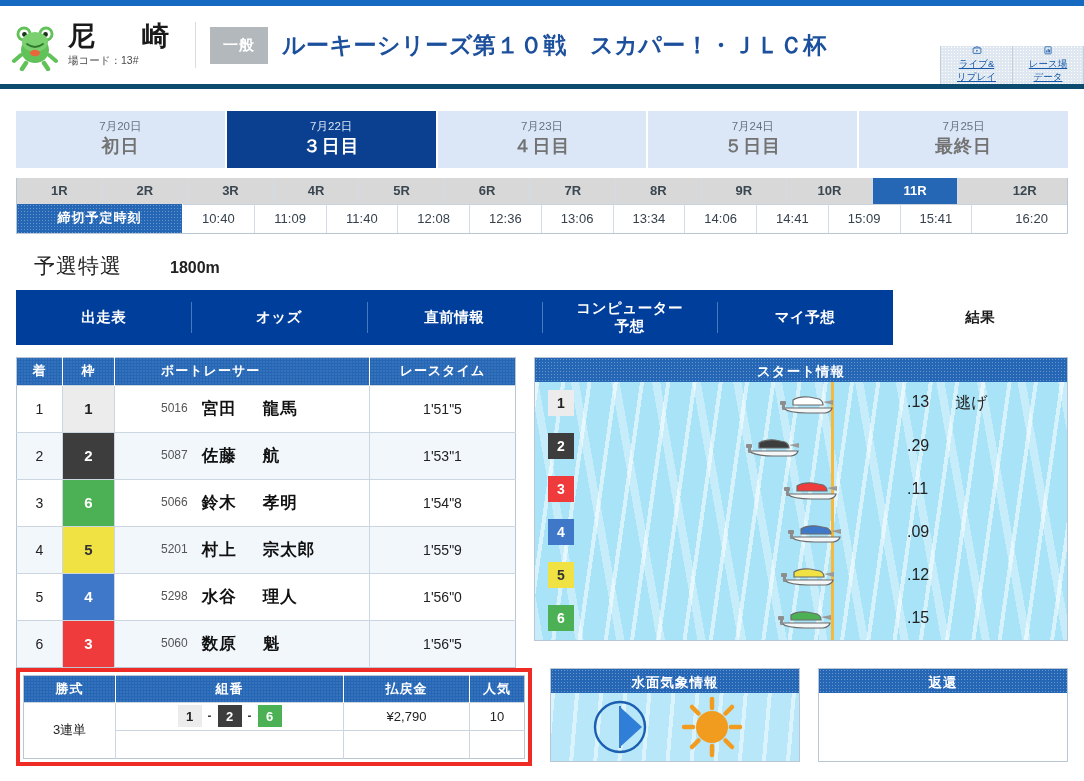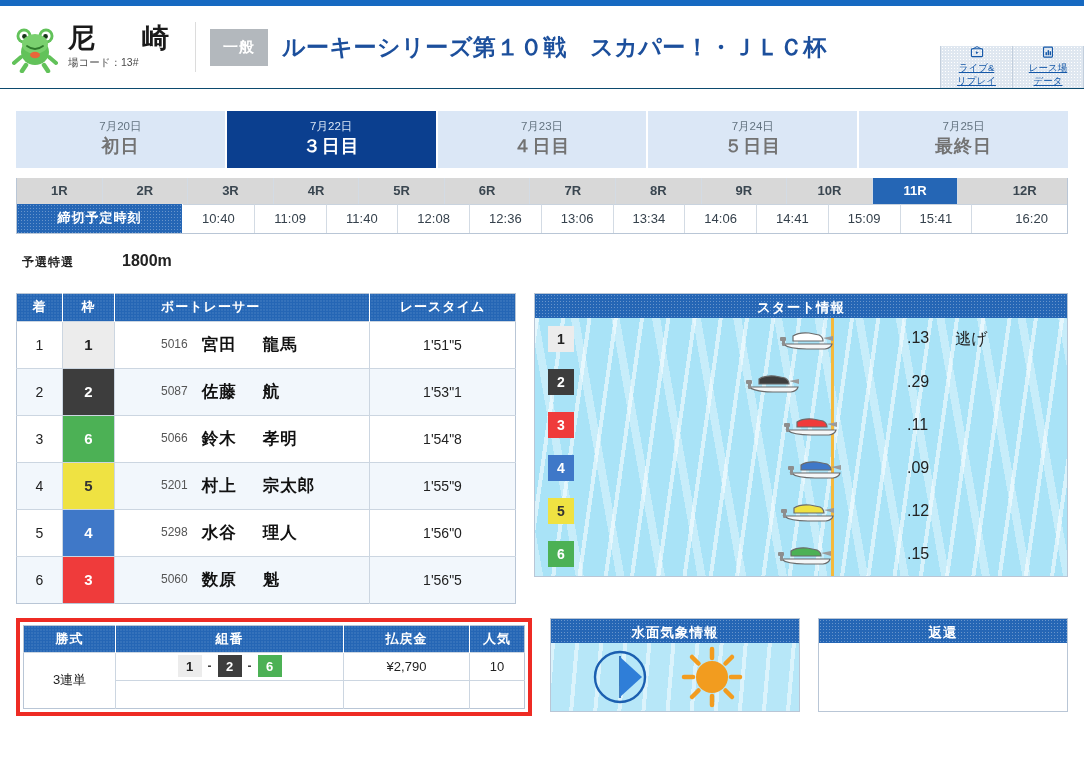--- a/index.html
+++ b/index.html
@@ -9,21 +9,21 @@
     background: #ffffff; overflow: hidden;
   }
   .page { width: 1084px; height: 781px; position: relative; background:#fff; }
 
   
   .topbar { height: 6px; background: #1669c1; }
 
   
   .header {
     height: 83px; display: flex; align-items: stretch;
-    border-bottom: 1px solid #0c4a6e; background:#fff;
+    border-bottom: 5px solid #0c4a6e; background:#fff;
   }
   .venue-block { display: flex; align-items: center; padding-left: 12px; gap: 10px; }
   .frog { width: 46px; height: 52px; position: relative; flex: none; }
   .venue-text { display:flex; flex-direction: column; justify-content:center; }
   .venue-name {
     font-size: 27px; font-weight: bold; color: #1a1a1a;
     letter-spacing: 10px; line-height: 1.1;
   }
   .venue-code { font-size: 10.5px; color: #4a4a4a; margin-top: 2px; }
   .hdr-divider { width:1px; background:#dcdcdc; margin: 16px 14px 16px 16px; }
@@ -85,21 +85,21 @@
     display:flex; align-items:center; justify-content:center;
     border-right: 1px solid #d3dbe4;
   }
   .rg-cell:last-child { border-right:none;padding-left:24px; }
   .rg-row.head .rg-cell { height:26px; background:#d8d8d8; font-weight:bold; color:#3a4650; }
   .rg-row.head .rg-cell.sel { background:#2566b5; color:#fff; }
   .rg-row.time .rg-cell { height:29px; background:#fff; border-top:1px solid #c9d3de; }
 
   
   .race-meta { display:flex; align-items:baseline; gap:48px; padding: 18px 4px 10px 6px; }
-  .race-meta .kind { font-size: 12px; font-weight: bold; color:#222; letter-spacing:1px; }
+  .race-meta .kind { font-size: 21px; font-weight: normal; color:#222; letter-spacing:1px;margin-left:12px; }
   .race-meta .dist { font-size: 16px; font-weight: bold; color:#222; }
 
   
   .main-tabs { display:flex; background:#003e9b; height: 55px; }
   .mt {
     flex:1; display:flex; align-items:center; justify-content:center;
     color:#fff; font-size:14.5px; font-weight:bold; position:relative;
     cursor:pointer; text-align:center; line-height:1.25; letter-spacing:.5px;
   }
   .mt + .mt::before {
@@ -164,21 +164,21 @@
     font-size: 14px; font-weight:bold;
   }
   .boat { position:absolute; width: 58px; height: 22px; }
   .stime {
     position:absolute; left: 372px; font-size: 16px; color:#222;
     display:flex; gap: 26px;
   }
   .stime .kim { color:#222; }
 
   
-  .bottom { display:flex; gap: 18px; margin-top: 14px; align-items:flex-start;justify-content:flex-end; }
+  .bottom { display:flex; gap: 18px; margin-top: 0; align-items:flex-start;justify-content:flex-end; }
   .payout-wrap {
     width: 516px; flex:none; border: 4px solid #ee2b24; padding: 3px; background:#fff;
   }
   table.pay { width:100%; border-collapse: collapse; border:1px solid #b9c6d6; }
   table.pay th {
     background:#2566b5; color:#fff; font-size:13px; font-weight:bold; height:27px;
     letter-spacing:1px; border-right:1px solid #fff;
     background-image: radial-gradient(rgba(255,255,255,.30) 1px, transparent 1px);
     background-size: 3px 3px;
   }
@@ -341,20 +341,40 @@
             <div class="rg-cell">16:20</div>
           </div>
       </div>
     </div>
 
     <div class="race-meta">
       <div class="kind">予選特選</div>
       <div class="dist">1800m</div>
     </div>
 
+    <div class="main-tabs" id="main-tabs">
+        <div class="mt">
+          <span>出走表</span>
+        </div>
+        <div class="mt">
+          <span>オッズ</span>
+        </div>
+        <div class="mt">
+          <span>直前情報</span>
+        </div>
+        <div class="mt">
+          <span><span>コンピューター</span><br><span>予想</span></span>
+        </div>
+        <div class="mt">
+          <span>マイ予想</span>
+        </div>
+        <div class="mt active">
+          <span>結果</span>
+        </div>
+      </div>
 
     <div class="cols">
       <div class="col-l">
         <table class="res">
           <thead>
             <tr>
               <th class="c-rank">着</th>
               <th class="c-lane">枠</th>
               <th class="c-racer">ボートレーサー</th>
               <th class="c-time">レースタイム</th>

